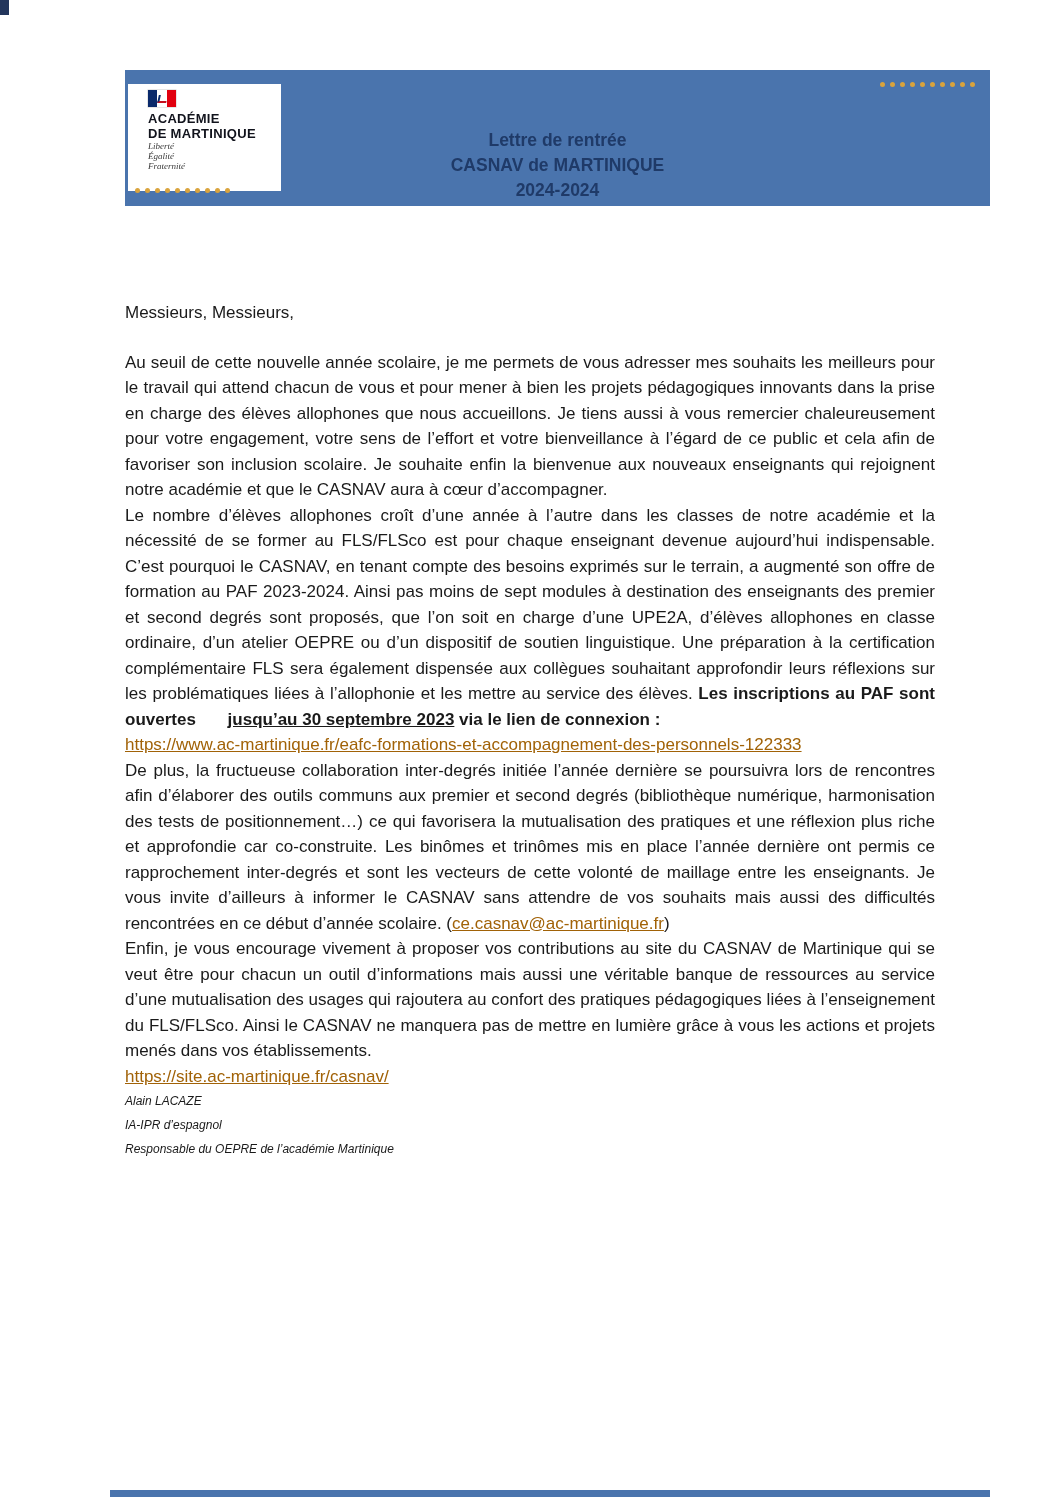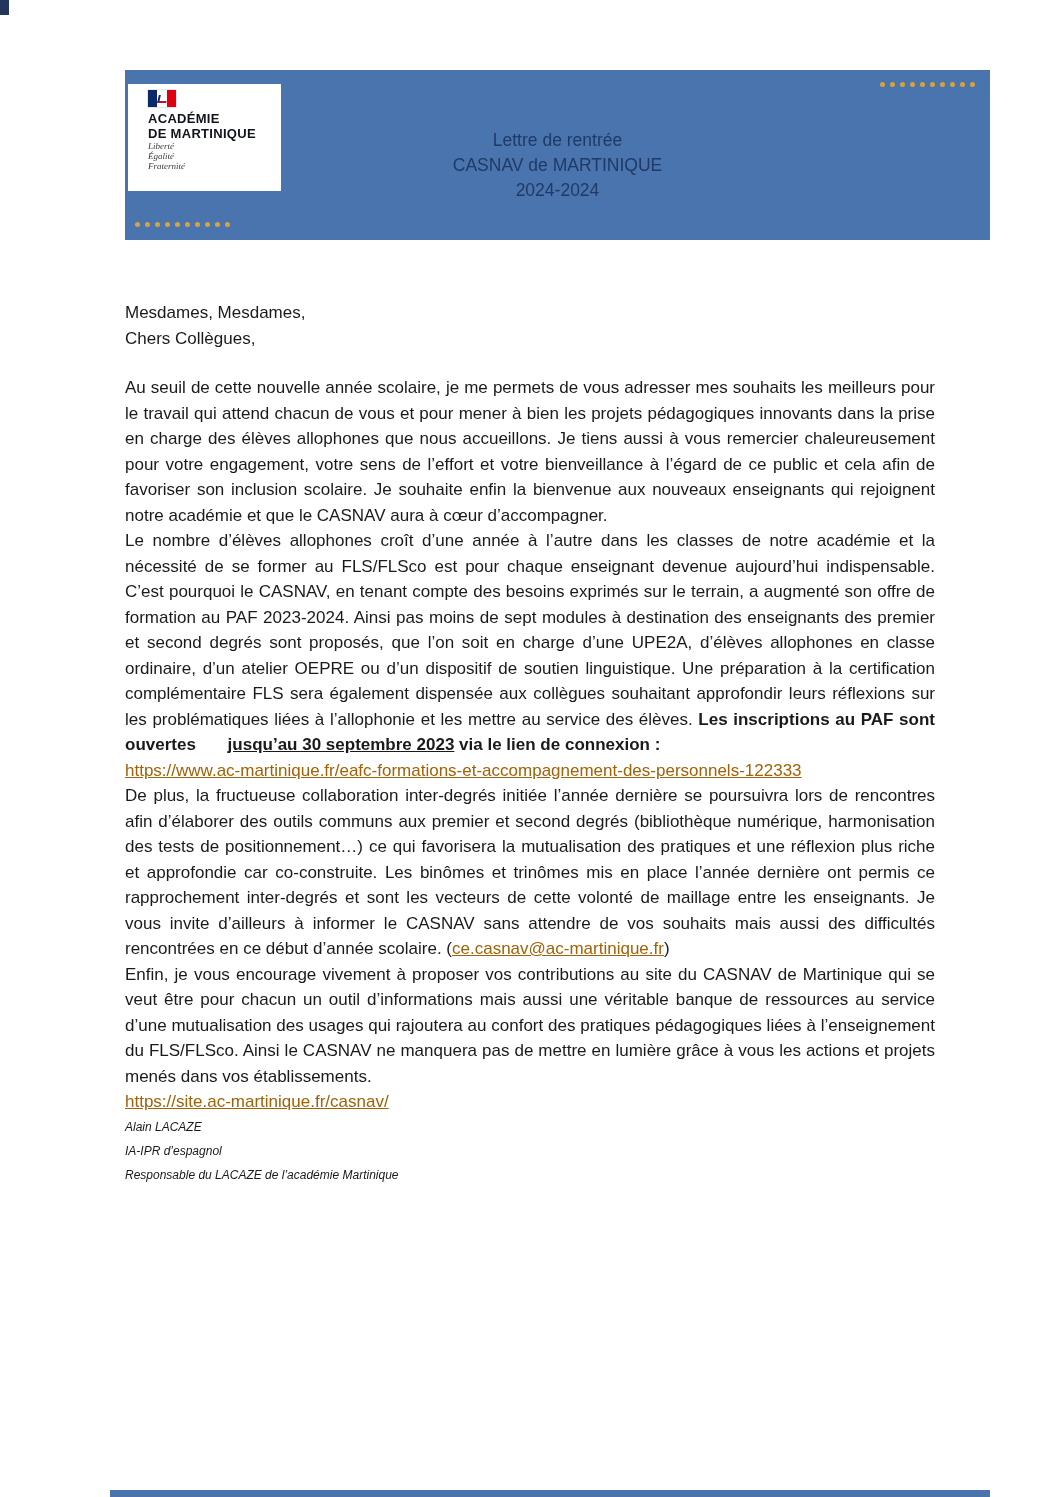--- a/index.html
+++ b/index.html
@@ -13,21 +13,21 @@
     overflow: hidden;
   }
   .corner-mark {
     position: absolute; left: 0; top: 0; width: 9px; height: 15px;
     background: #23365c;
   }
   
   .banner {
     position: absolute;
     left: 125px; top: 70px;
-    width: 865px; height: 170px;
+    width: 865px; height: 136px;
     background: #4a74ad;
   }
   .dots { position: absolute; display: flex; gap: 5px; }
   .dots-top { top: 12px; right: 15px; }
   .dots-bottom { bottom: 13px; left: 10px; }
   .dot { width: 5px; height: 5px; border-radius: 50%; background: #d9a33c; }
   .logo-box {
     position: absolute;
     left: 3px; top: 14px;
     width: 153px; height: 107px;
@@ -42,21 +42,21 @@
     content: ""; position: absolute; left: 1px; top: 5px; width: 7px; height: 6px;
     border-left: 2px solid #0a2a6b; border-bottom: 2px solid #c5101f; transform: skewX(-12deg);
   }
   .flag .r { flex: 1; background: #e1000f; }
   .logo-name { font-weight: bold; font-size: 13px; line-height: 15px; color: #11131c; letter-spacing: 0.3px; }
   .motto { font-family: "Liberation Serif", serif; font-style: italic; font-size: 9px; line-height: 10px; color: #3a3a3a; }
   .banner-title {
     position: absolute;
     left: 0; right: 0; top: 58px;
     text-align: center;
-    font-weight: normal;
+    font-weight: bold;
     font-size: 17.5px;
     line-height: 25px;
     color: #1f3a68;
   }
   
   .letter {
     position: absolute;
     left: 125px; top: 300px;
     width: 810px;
     font-size: 17px;
@@ -139,42 +139,41 @@
         <span class="dot"></span>
         <span class="dot"></span>
         <span class="dot"></span>
         <span class="dot"></span>
         <span class="dot"></span>
     </div>
   </header>
 
   <main class="letter">
 
-    <p class="salutation">Mesdames, Mesdames,</p>
+    <p class="salutation">Messieurs, Messieurs,</p>
 
     <div class="greetings">
-      <p>Chers Collègues,</p>
     </div>
 
     <p class="para">Au seuil de cette nouvelle année scolaire, je me permets de vous adresser mes souhaits les meilleurs pour le travail qui attend chacun de vous et pour mener à bien les projets pédagogiques innovants dans la prise en charge des élèves allophones que nous accueillons. Je tiens aussi à vous remercier chaleureusement pour votre engagement, votre sens de l’effort et votre bienveillance à l’égard de ce public et cela afin de favoriser son inclusion scolaire. Je souhaite enfin la bienvenue aux nouveaux enseignants qui rejoignent notre académie et que le CASNAV aura à cœur d’accompagner.</p>
 
     <p class="para"><span>Le nombre d’élèves allophones croît d’une année à l’autre dans les classes de notre académie et la nécessité de se former au FLS/FLSco est pour chaque enseignant devenue aujourd’hui indispensable. C’est pourquoi le CASNAV, en tenant compte des besoins exprimés sur le terrain, a augmenté son offre de formation au PAF 2023-2024. Ainsi pas moins de sept modules à destination des enseignants des premier et second degrés sont proposés, que l’on soit en charge d’une UPE2A, d’élèves allophones en classe ordinaire, d’un atelier OEPRE ou d’un dispositif de soutien linguistique. Une préparation à la certification complémentaire FLS sera également dispensée aux collègues souhaitant approfondir leurs réflexions sur les problématiques liées à l’allophonie et les mettre au service des élèves.</span><span class="bold"> Les inscriptions au PAF sont ouvertes </span><span class="bold-underline">jusqu’au 30 septembre 2023</span><span class="bold"> via le lien de connexion :</span></p>
 
     <p class="link-line"><a class="doc-link" href="#">https://www.ac-martinique.fr/eafc-formations-et-accompagnement-des-personnels-122333</a></p>
 
     <p class="para"><span>De plus, la fructueuse collaboration inter-degrés initiée l’année dernière se poursuivra lors de rencontres afin d’élaborer des outils communs aux premier et second degrés (bibliothèque numérique, harmonisation des tests de positionnement…) ce qui favorisera la mutualisation des pratiques et une réflexion plus riche et approfondie car co-construite. Les binômes et trinômes mis en place l’année dernière ont permis ce rapprochement inter-degrés et sont les vecteurs de cette volonté de maillage entre les enseignants. Je vous invite d’ailleurs à informer le CASNAV sans attendre de vos souhaits mais aussi des difficultés rencontrées en ce début d’année scolaire.</span><span> (</span><a class="doc-link" href="#">ce.casnav@ac-martinique.fr</a><span>)</span></p>
 
     <p class="para">Enfin, je vous encourage vivement à proposer vos contributions au site du CASNAV de Martinique qui se veut être pour chacun un outil d’informations mais aussi une véritable banque de ressources au service d’une mutualisation des usages qui rajoutera au confort des pratiques pédagogiques liées à l’enseignement du FLS/FLSco. Ainsi le CASNAV ne manquera pas de mettre en lumière grâce à vous les actions et projets menés dans vos établissements.</p>
 
     <p class="link-line"><a class="doc-link" href="#">https://site.ac-martinique.fr/casnav/</a></p>
 
 
     <div class="signature">
       <div>Alain LACAZE</div>
       <div>IA-IPR d’espagnol</div>
-      <div>Responsable du LACAZE de l’académie Martinique</div>
+      <div>Responsable du OEPRE de l’académie Martinique</div>
     </div>
 
   </main>
 
   <div class="footer-bar"></div>
 
 </div>
 
 </body></html>

